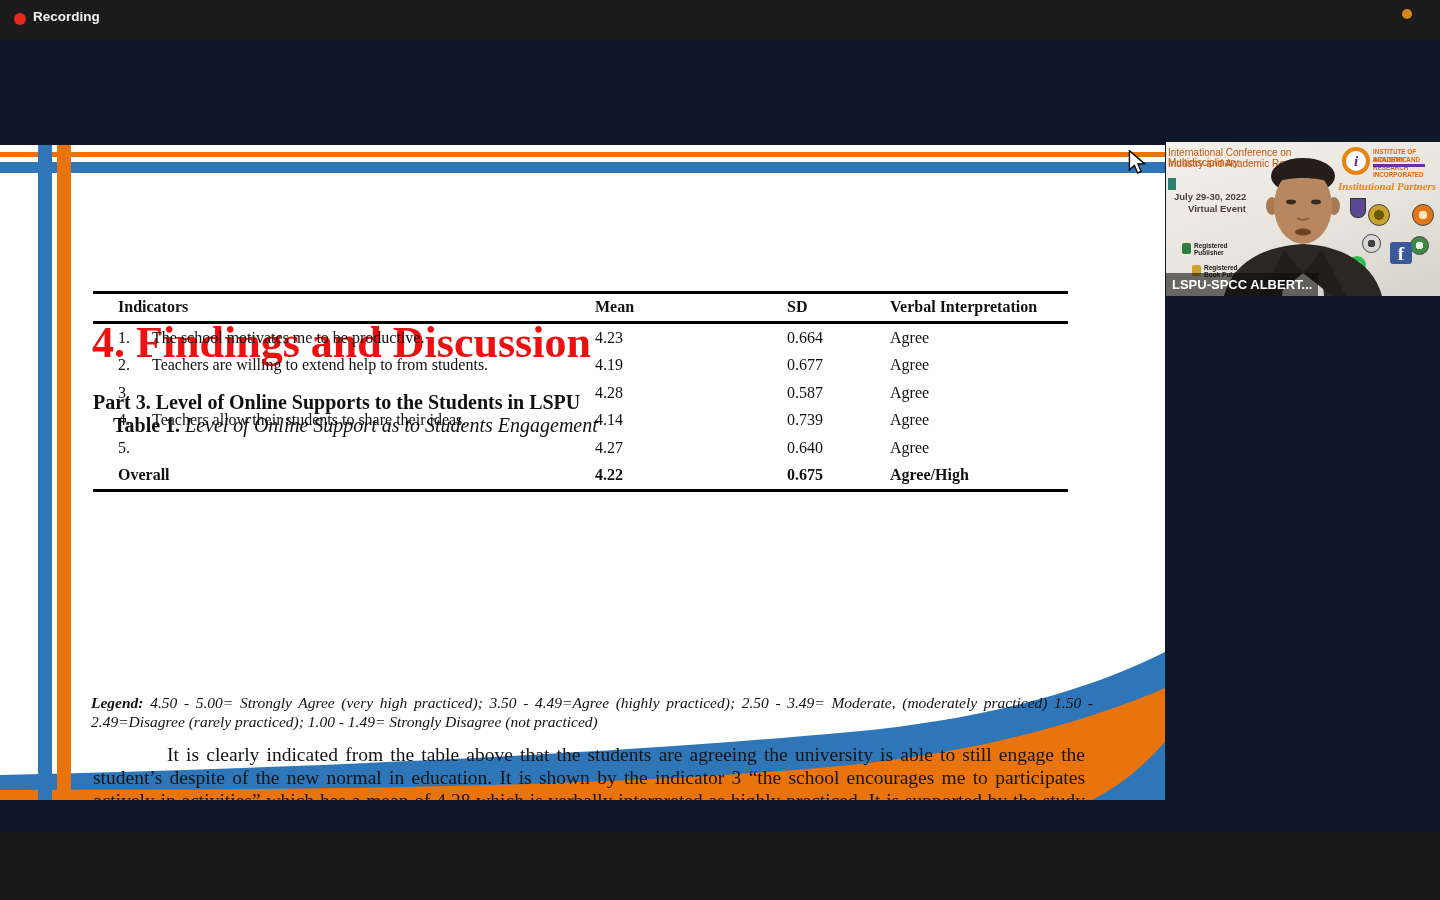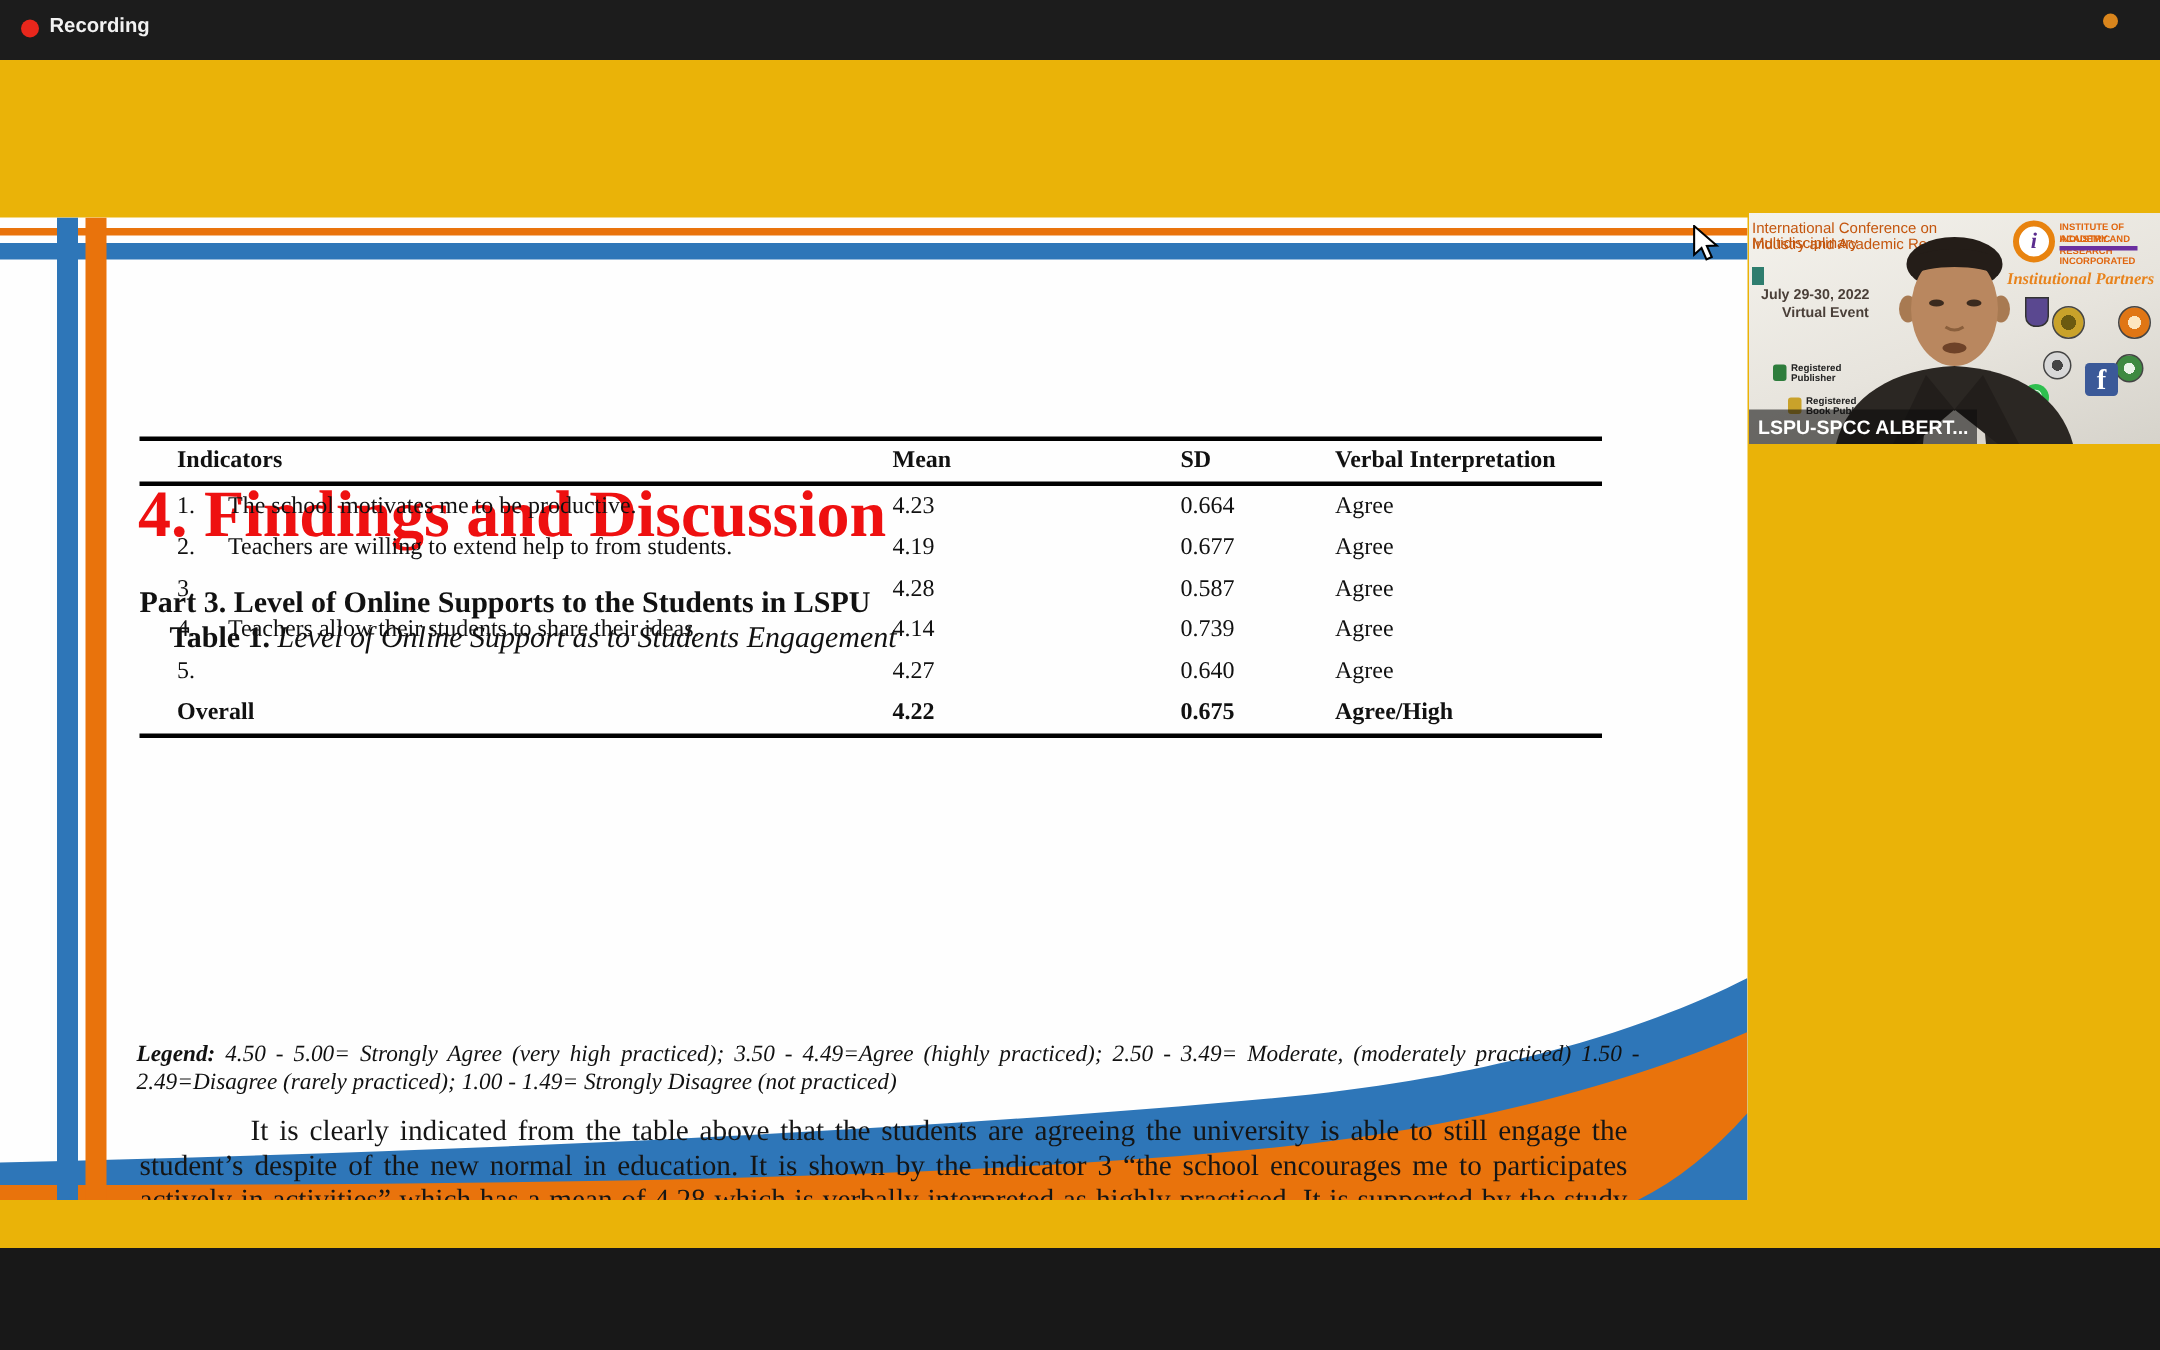--- a/index.html
+++ b/index.html
@@ -1,16 +1,16 @@
 <!DOCTYPE html>
 <html style="--blue: #2e76b8; --orange: #e9730c; --red: #ee1010;"><head>
 <meta charset="utf-8">
 <style>
   html,body{margin:0;padding:0;background:#000;}
-  #screen{position:relative;width:1440px;height:900px;overflow:hidden;background:#eab308;
+  #screen{position:relative;width:1440px;height:900px;overflow:hidden;background:#0f172a;
           font-family:"Liberation Sans",sans-serif;}
   
   #topbar{position:absolute;left:0;top:0;width:1440px;height:40px;background:#1c1c1c;}
   #rec-dot{position:absolute;left:14px;top:13px;width:12px;height:12px;border-radius:50%;background:#e8271c;}
   #rec-label{position:absolute;left:33px;top:9px;font-size:13.5px;font-weight:bold;color:#f2f2f2;}
   #win-dot{position:absolute;right:28px;top:9px;width:10px;height:10px;border-radius:50%;background:#d9851c;}
   #bottombar{position:absolute;left:0;top:832px;width:1440px;height:68px;background:#181818;}
   
   #slide{position:absolute;left:0;top:145px;width:1165px;height:655px;background:#fefefe;overflow:hidden;
          font-family:"Liberation Serif",serif;color:#111;}

